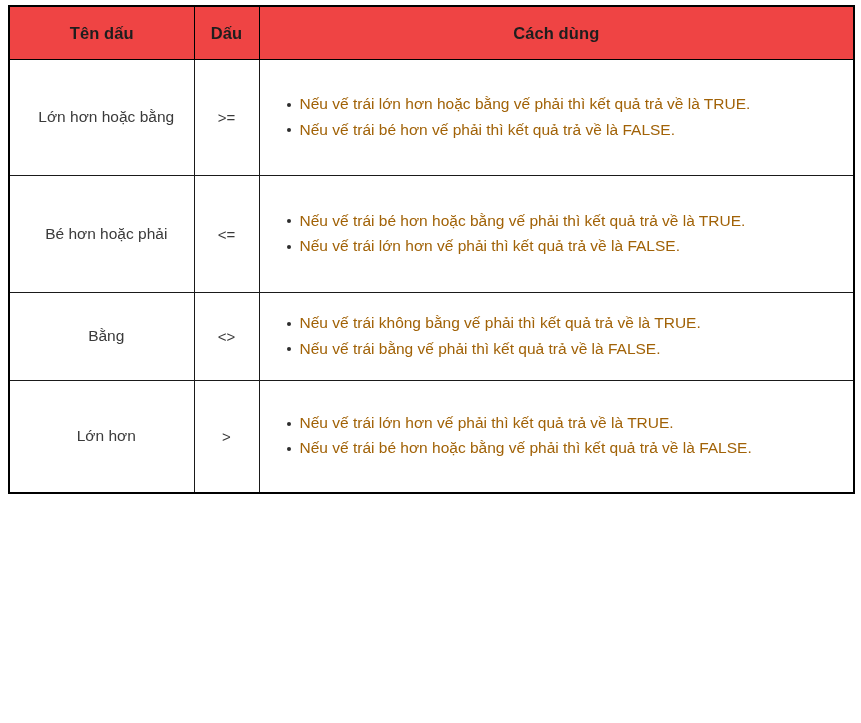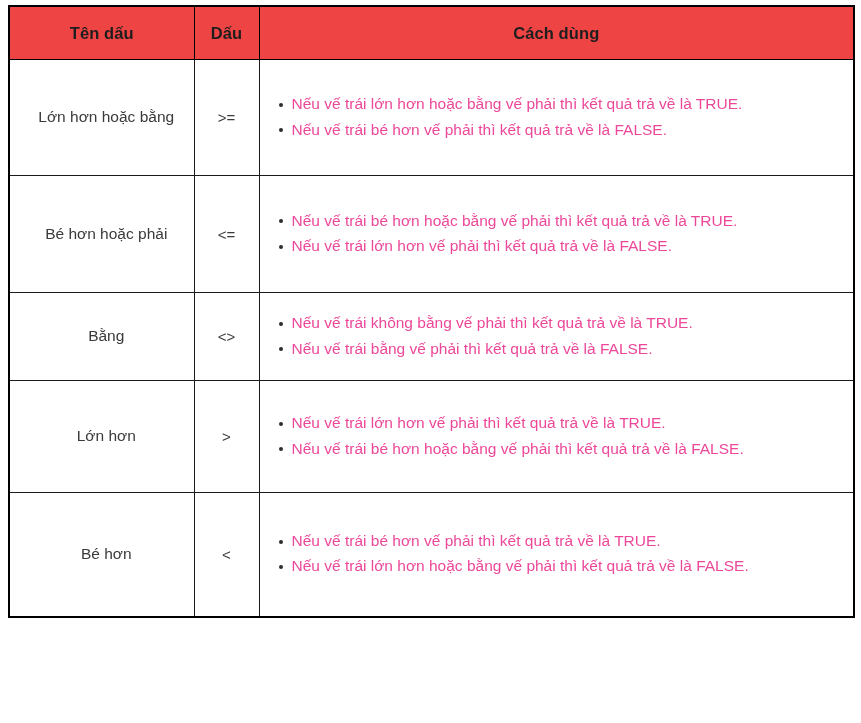--- a/index.html
+++ b/index.html
@@ -64,24 +64,24 @@
   }
 
   td.cell-sign {
     text-align: center;
     font-size: 15px;
     color: #3a3a3a;
     padding: 4px 2px;
   }
 
   td.cell-use {
-    padding: 10px 10px 10px 8px;
+    padding: 10px 10px 10px 16px;
     font-size: 15.5px;
     line-height: 1.58;
-    color: #ec4899;
+    color: #a16207;
   }
 
   ul.usage-list {
     margin: 0;
     padding: 0 0 0 22px;
     list-style: none;
   }
   ul.usage-list li {
     position: relative;
     padding: 0 0 0 2px;
@@ -157,25 +157,15 @@
         <tr class="row-r3">
           <td class="cell-name">Lớn hơn</td>
           <td class="cell-sign">&gt;</td>
           <td class="cell-use">
             <ul class="usage-list">
               <li>Nếu vế trái lớn hơn vế phải thì kết quả trả về là TRUE.</li>
               <li>Nếu vế trái bé hơn hoặc bằng vế phải thì kết quả trả về là FALSE.</li>
             </ul>
           </td>
         </tr>
-        <tr class="row-r4">
-          <td class="cell-name">Bé hơn</td>
-          <td class="cell-sign">&lt;</td>
-          <td class="cell-use">
-            <ul class="usage-list">
-              <li>Nếu vế trái bé hơn vế phải thì kết quả trả về là TRUE.</li>
-              <li>Nếu vế trái lớn hơn hoặc bằng vế phải thì kết quả trả về là FALSE.</li>
-            </ul>
-          </td>
-        </tr>
       </tbody>
   </table>
 </div>
 
 </body></html>

